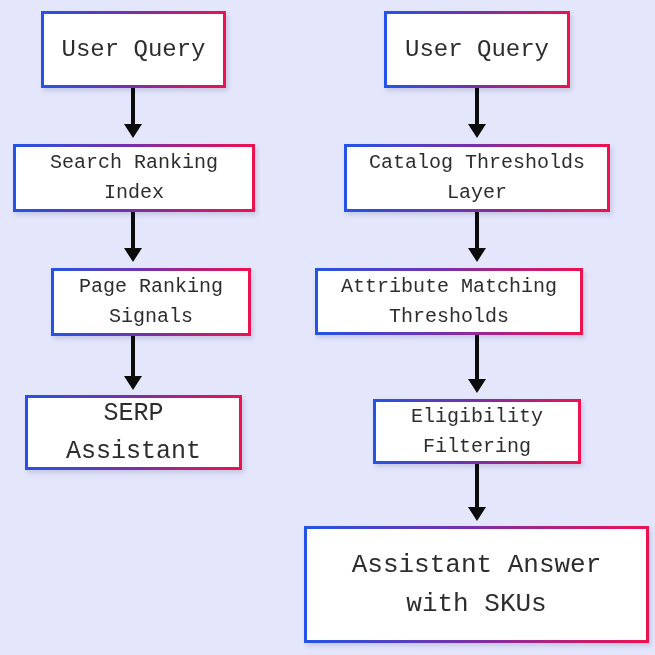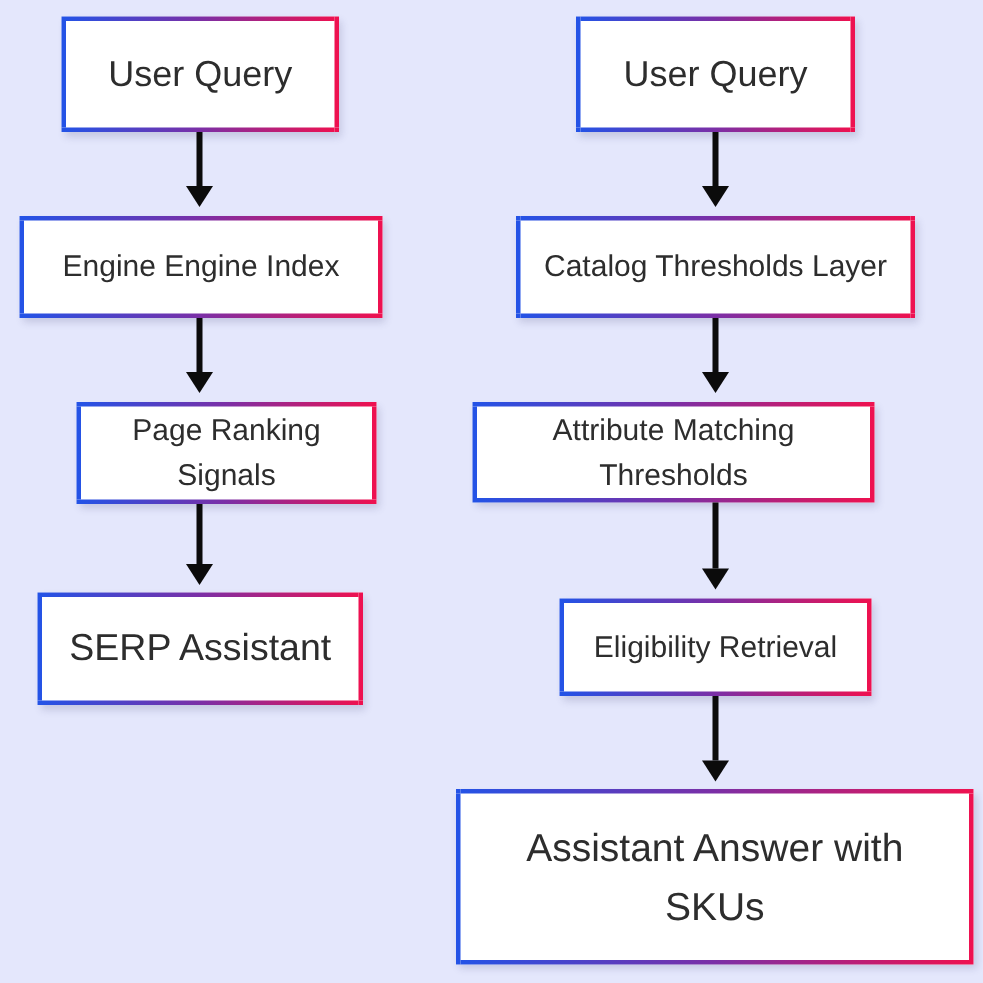--- a/index.html
+++ b/index.html
@@ -24,20 +24,21 @@
     border: 3px solid;
     border-image: linear-gradient(to right, var(--g1, #2453e6), var(--g2, #7b2fa6) 50%, var(--g3, #ee1150)) 1;
     box-shadow: 2px 3px 5px rgba(70, 70, 120, 0.20);
     display: flex;
     align-items: center;
     justify-content: center;
     text-align: center;
     color: var(--node-text, #2d2d2d);
     line-height: 1.5;
     padding: 2px 8px;
+    font-family: Liberation Mono, monospace;
   }
   .arrow {
     position: absolute;
     width: 18px;
     display: flex;
     flex-direction: column;
     align-items: center;
   }
   .arrow .arrow-line {
     width: 4px;
@@ -64,21 +65,21 @@
   <div class="node fs-lg" style="left:41px; top:11px; width:185px; height:77px;">
     <span>User Query</span>
   </div>
 
   <div class="arrow" style="left:124px; top:88px; height:50px;">
     <div class="arrow-line"></div>
     <div class="arrow-head"></div>
   </div>
 
   <div class="node fs-md" style="left:13px; top:144px; width:242px; height:68px;">
-    <span>Engine Engine Index</span>
+    <span>Search Ranking Index</span>
   </div>
 
   <div class="arrow" style="left:124px; top:212px; height:50px;">
     <div class="arrow-line"></div>
     <div class="arrow-head"></div>
   </div>
 
   <div class="node fs-md" style="left:7px; top:268px; width:200px; height:68px;margin-left:44px;">
     <span>Page Ranking Signals</span>
   </div>
@@ -113,21 +114,21 @@
   <div class="node fs-md" style="left:315px; top:268px; width:268px; height:67px;">
     <span>Attribute Matching Thresholds</span>
   </div>
 
   <div class="arrow" style="left:468px; top:335px; height:58px;">
     <div class="arrow-line"></div>
     <div class="arrow-head"></div>
   </div>
 
   <div class="node fs-md" style="left:373px; top:399px; width:208px; height:65px;">
-    <span>Eligibility Retrieval</span>
+    <span>Eligibility Filtering</span>
   </div>
 
   <div class="arrow" style="left:468px; top:464px; height:57px;">
     <div class="arrow-line"></div>
     <div class="arrow-head"></div>
   </div>
 
   <div class="node fs-xl" style="left:304px; top:526px; width:345px; height:117px; padding:12px 14px;">
     <span>Assistant Answer with SKUs</span>
   </div>

